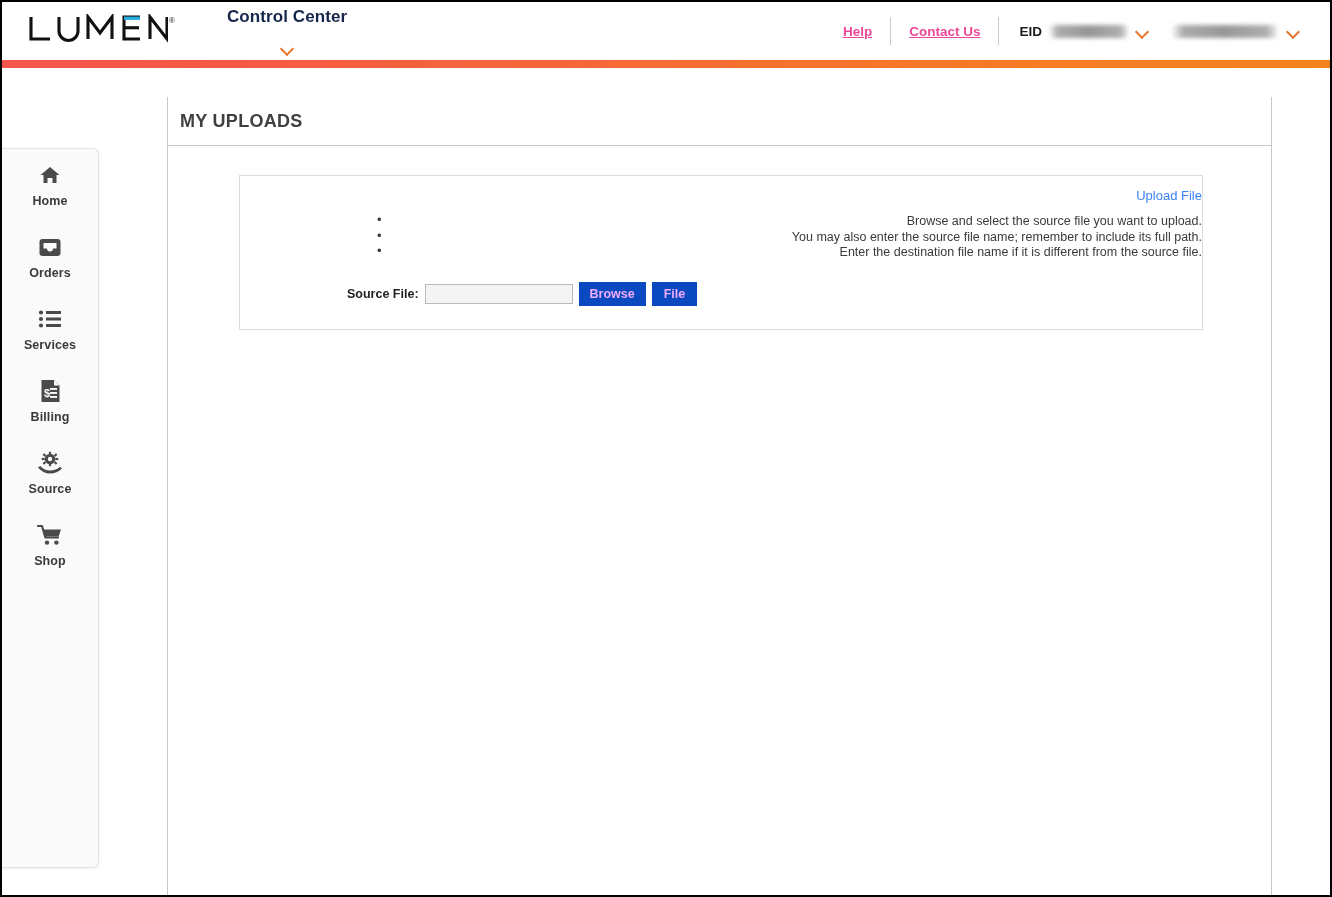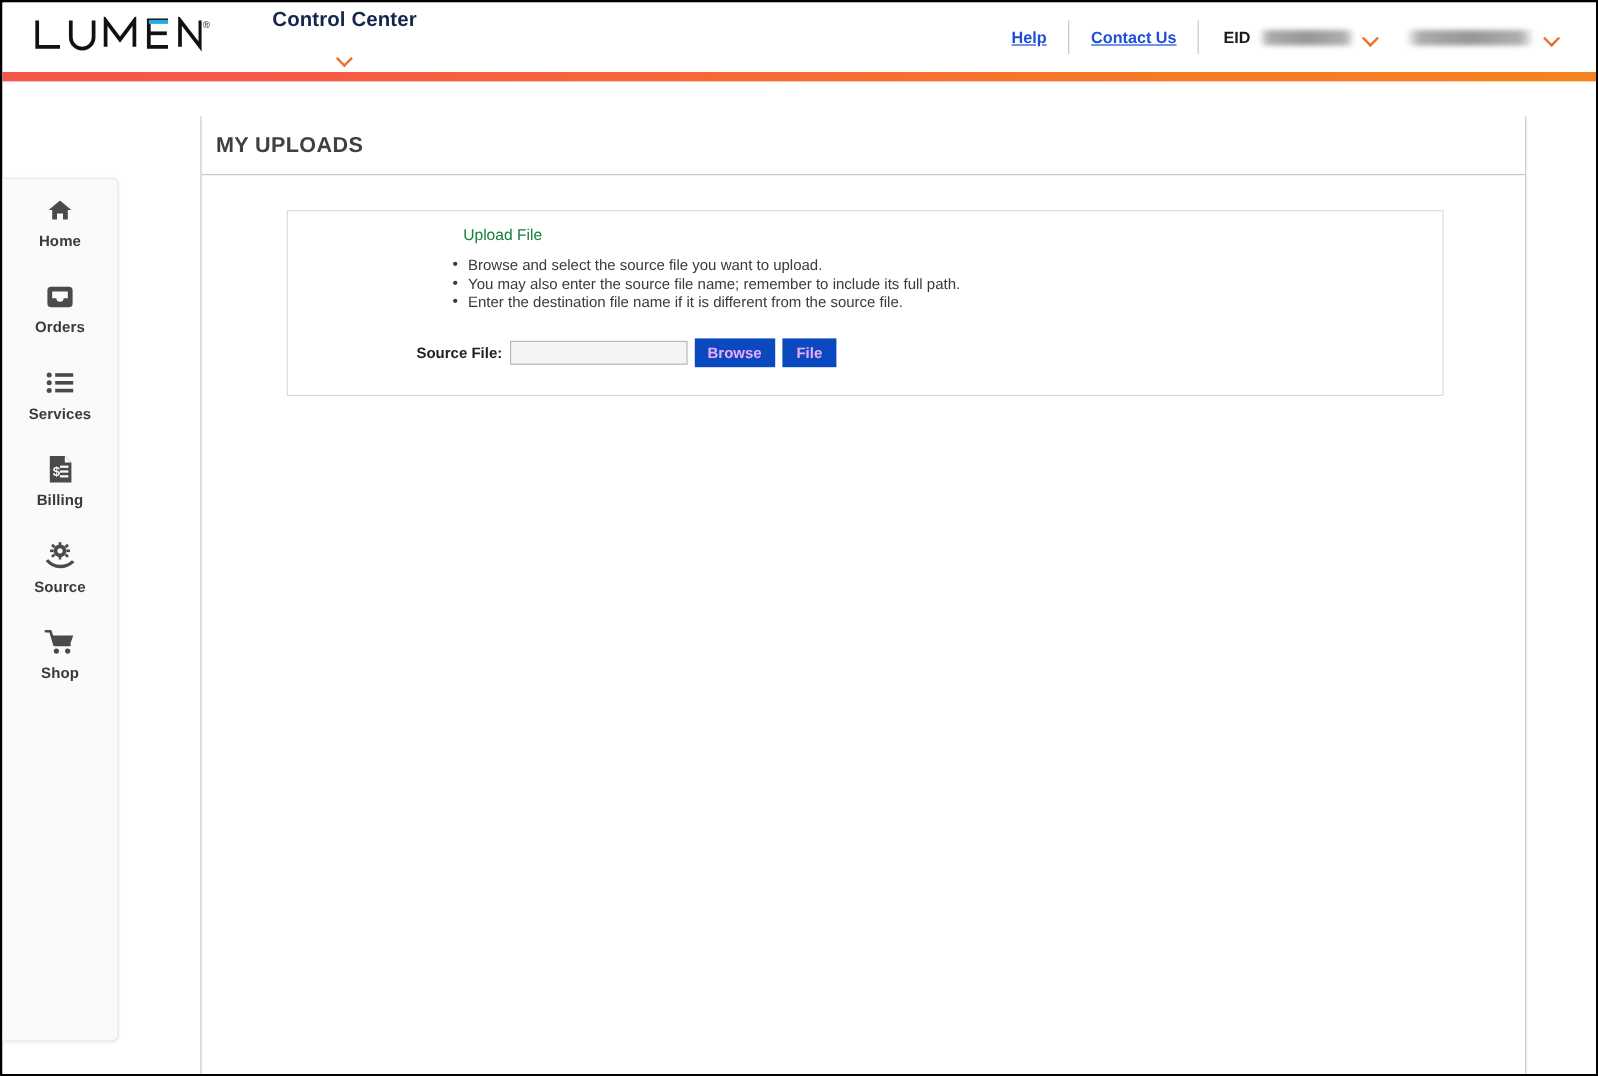--- a/index.html
+++ b/index.html
@@ -83,21 +83,21 @@
   .header-right {
     margin-left: auto;
     display: flex;
     align-items: center;
     height: 100%;
     padding-right: 20px;
   }
   .hdr-link {
     font-size: 13.5px;
     font-weight: bold;
-    color: #1d4ed8;
+    color: #ec4899;
     text-decoration: underline;
     cursor: pointer;
     padding: 0 18px;
     white-space: nowrap;
   }
   .hdr-sep {
     width: 1px;
     height: 28px;
     background: #c9c9c9;
   }
@@ -235,36 +235,38 @@
     width: 964px;
     height: 155px;
     border: 1px solid #dcdcdc;
     background: #ffffff;
   }
   .upload-inner {
     padding: 12px 0 0 130px;
   }
   .upload-heading {
     font-size: 13px;
-    color: #15803d;
-    margin: 0 0 11px 16px;
+    color: #3b82f6;
+    margin: 0 0 11px 0;
     font-weight: normal;
+    text-align: right;
   }
   ul.upload-list {
     margin: 0;
     padding: 0 0 0 20px;
     list-style: none;
   }
   ul.upload-list li {
     position: relative;
     font-size: 12.5px;
     color: #3a3a3a;
     line-height: 14.5px;
     padding-left: 0;
     margin-bottom: 1px;
+    text-align: right;
   }
   ul.upload-list li::before {
     content: "•";
     position: absolute;
     left: -13px;
     top: -1px;
     font-size: 13px;
     color: #3a3a3a;
   }
   .upload-note {

